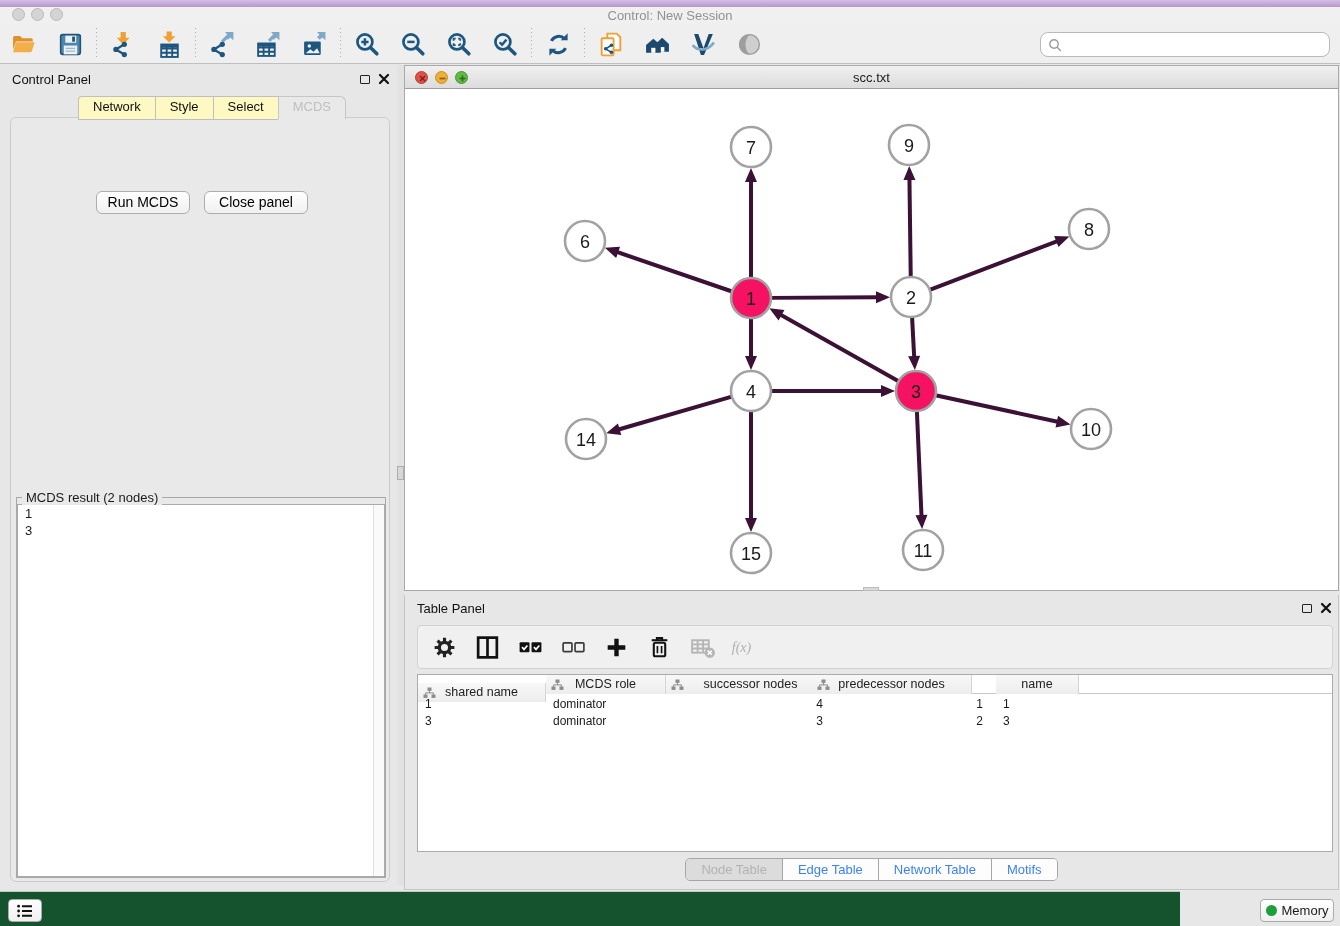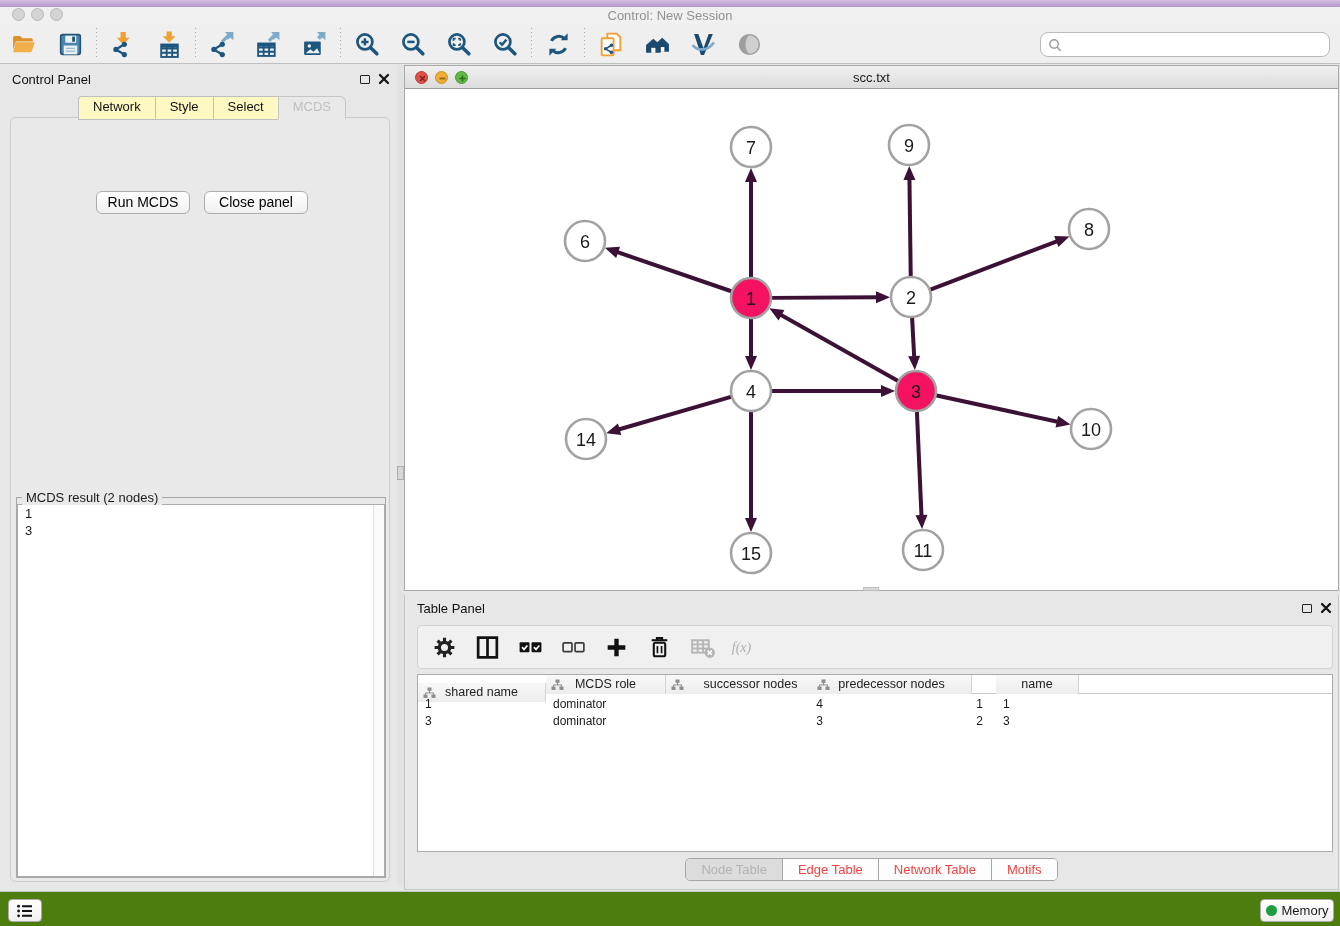--- a/index.html
+++ b/index.html
@@ -57,26 +57,26 @@
   .tp-toolbar{position:absolute;left:12px;top:30px;width:916px;height:44px;background:#F0F0F0;border:1px solid #D2D2D2;border-radius:4px;display:flex;align-items:center;gap:15px;padding-left:12px}
   .tp-tool{width:28px;height:28px;display:flex;align-items:center;justify-content:center}
   .tbl{position:absolute;left:12px;top:79px;width:916px;height:178px;background:#fff;border:1px solid #ABABAB;overflow:hidden}
   .tbl-head{position:absolute;left:0;top:0;height:19px;border-bottom:1px solid #C9C9C9;width:100%}
   .th-cell{position:absolute;top:0;height:19px;background:linear-gradient(#F8F8F8,#EDEDED);border-right:1px solid #D5D5D5;font-size:12.5px;text-align:center;line-height:18px;color:#222}
   .th-ic{position:absolute;left:5px;top:4px}
   .tbl-row{position:absolute;left:0;width:100%;height:16px;font-size:12px;line-height:16px}
   .td-cell{position:absolute;top:0;height:16px;white-space:nowrap;overflow:hidden}
   .tp-tabs{position:absolute;left:0;bottom:8px;width:100%;display:flex;justify-content:center}
   .tp-tabgroup{display:flex;border:1px solid #A6A6A6;border-radius:5px;overflow:hidden;height:23px}
-  .tp-tab{padding:0 15px;line-height:21px;font-size:13px;background:#FDFDFD;border-right:1px solid #A6A6A6;color:#ef4444}
+  .tp-tab{padding:0 15px;line-height:21px;font-size:13px;background:#FDFDFD;border-right:1px solid #A6A6A6;color:#3b82f6}
   .tp-tab:last-child{border-right:none}
   .tp-tab.active{background:#DCDCDC;color:#B3B3B3}
 
   
-  .statusbar{left:0;top:891px;width:1340px;height:35px;background:#4d7c0f;border-top:1px solid #C6C6C6}
+  .statusbar{left:0;top:891px;width:1180px;height:35px;background:#14532d;border-top:1px solid #C6C6C6}
   .sb-btn{position:absolute;top:7px;height:23px;background:linear-gradient(#FFFFFF,#F0F0F0);border:1px solid #ABABAB;border-radius:4px;display:flex;align-items:center;justify-content:center;gap:5px;font-size:13px}
   .mem-dot{width:11px;height:11px;border-radius:50%;background:#1E9E3E;display:inline-block}
   svg{display:block}
 </style>
 </head>
 <body>
 
 <div class="abs top-strip"></div>
 <div class="abs titlebar"></div>
 <div class="abs tl tl-gray" style="left:12px"></div>

